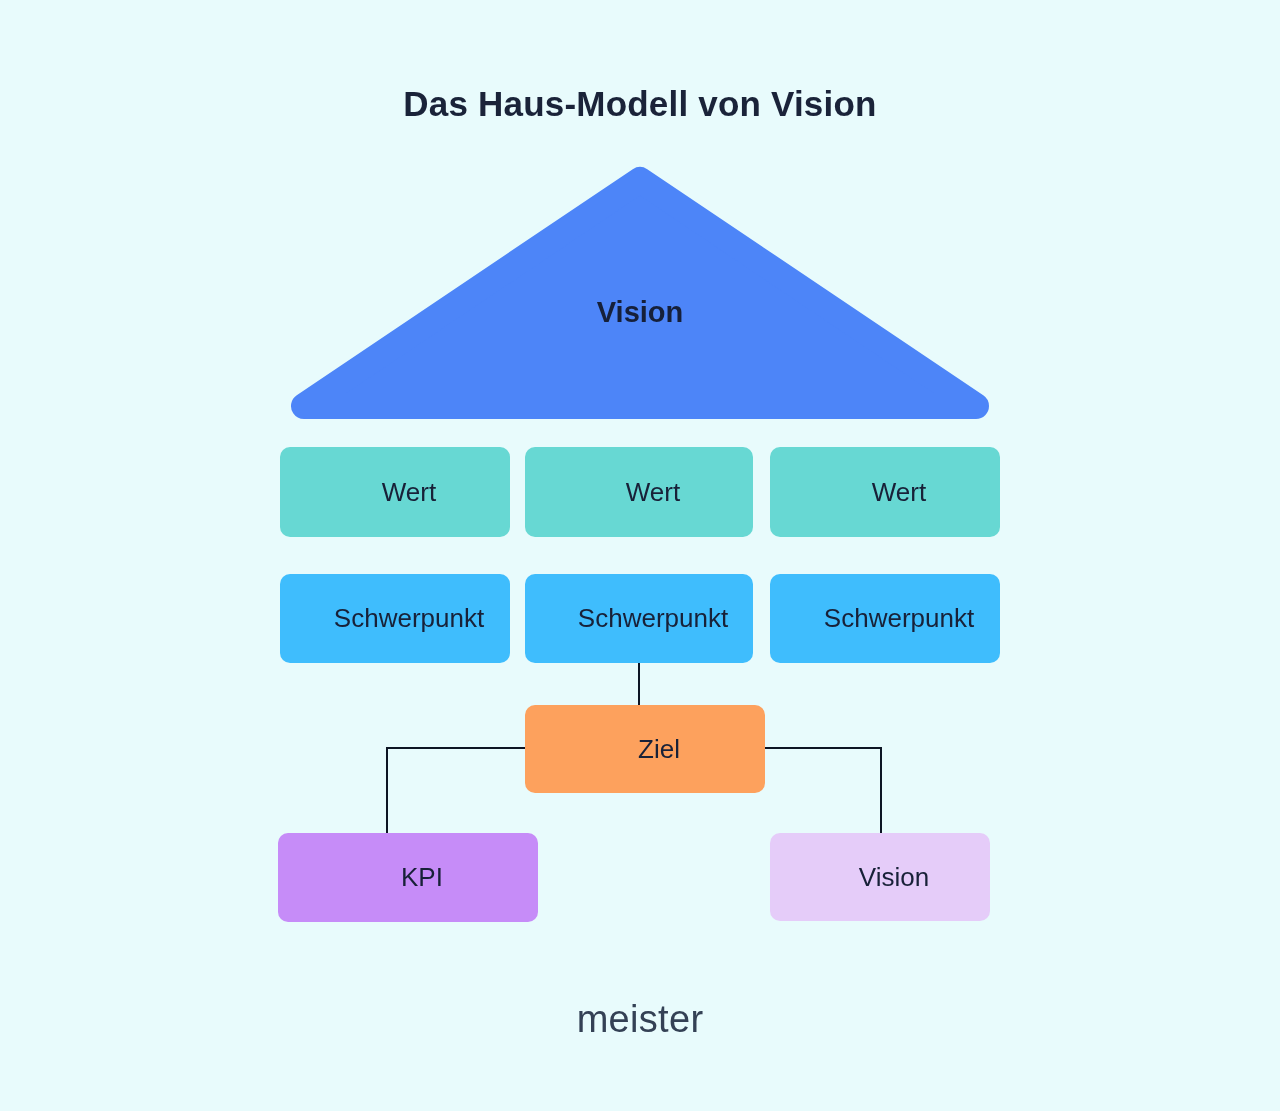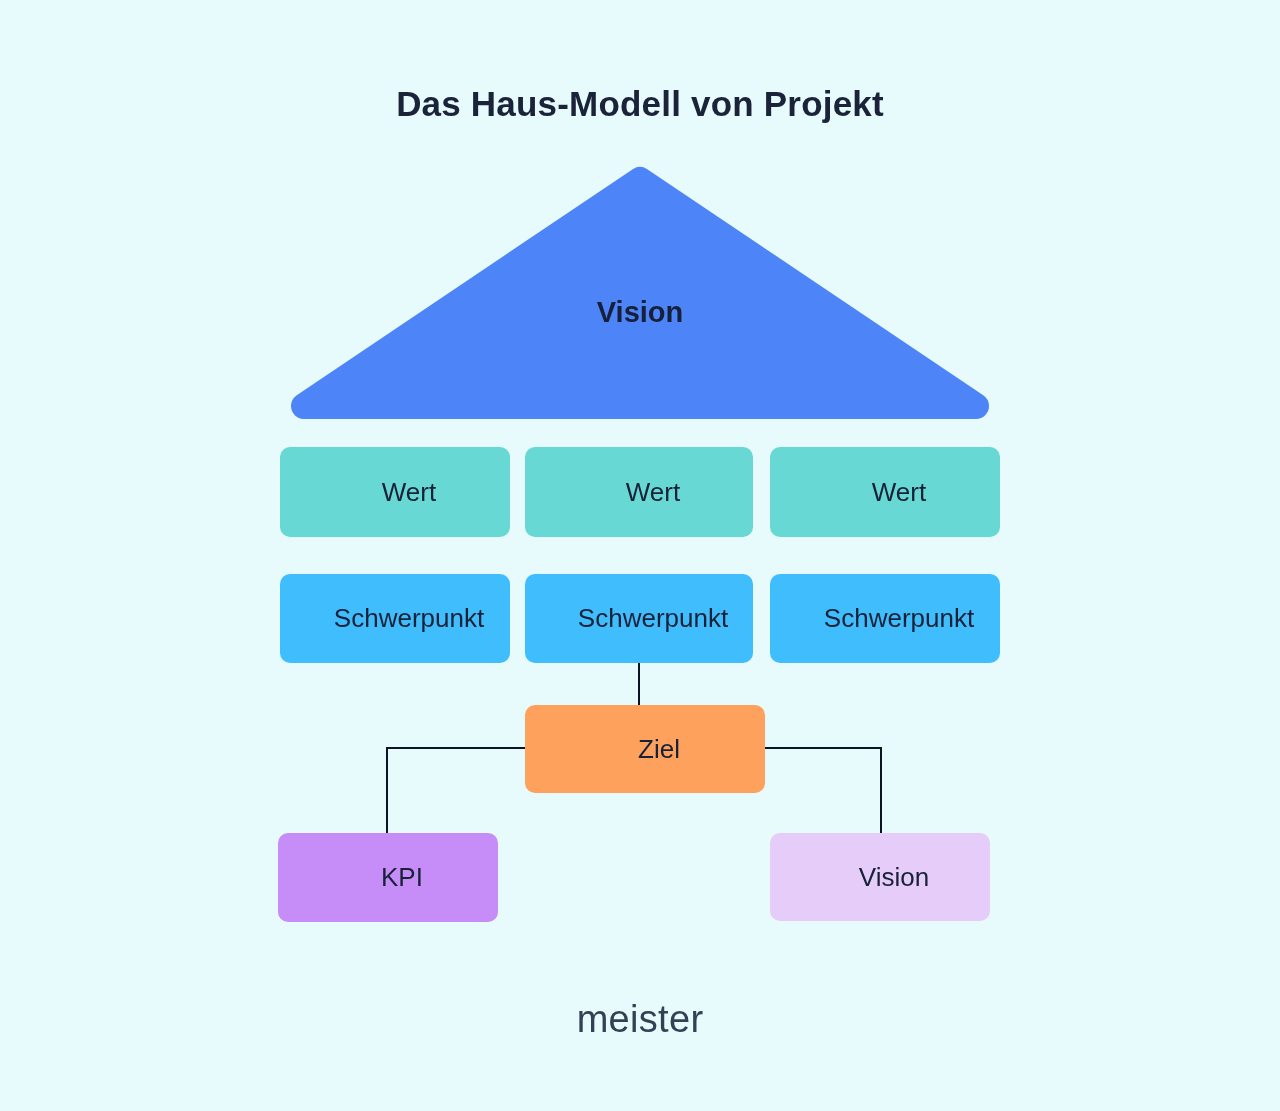--- a/index.html
+++ b/index.html
@@ -57,21 +57,21 @@
   .wert-1 { left: 280px; top: 447px; width: 230px; height: 90px; }
   .wert-2 { left: 525px; top: 447px; width: 228px; height: 90px; }
   .wert-3 { left: 770px; top: 447px; width: 230px; height: 90px; }
   
   .schwer-1 { left: 280px; top: 574px; width: 230px; height: 89px; }
   .schwer-2 { left: 525px; top: 574px; width: 228px; height: 89px; }
   .schwer-3 { left: 770px; top: 574px; width: 230px; height: 89px; }
   
   .ziel { left: 525px; top: 705px; width: 240px; height: 88px; }
   
-  .kpi { left: 278px; top: 833px; width: 220px; height: 89px; }
+  .kpi { left: 278px; top: 833px; width: 260px; height: 89px; }
   .projekt { left: 770px; top: 833px; width: 220px; height: 88px; }
 
   .connector { position: absolute; }
   .conn-mid-v   { left: 638px; top: 663px; width: 2px;  height: 42px; }
   .conn-left-h  { left: 386px; top: 747px; width: 139px; height: 2px; }
   .conn-left-v  { left: 386px; top: 747px; width: 2px;  height: 86px; }
   .conn-right-h { left: 755px; top: 747px; width: 127px; height: 2px; }
   .conn-right-v { left: 880px; top: 747px; width: 2px;  height: 86px; }
 
   .footer-logo {
@@ -84,21 +84,21 @@
     font-weight: 400;
     letter-spacing: 0.3px;
     color: #344155;
   }
 </style>
 </head>
 <body>
 
 <div class="canvas" style="background: rgb(232, 251, 252);">
 
-  <div class="page-title">Das Haus-Modell von Projekt</div>
+  <div class="page-title">Das Haus-Modell von Vision</div>
 
   <svg class="roof-svg" viewBox="0 0 704 256" aria-hidden="true">
     <polygon points="352,14 16,240 688,240" stroke-width="26" stroke-linejoin="round" fill="#4d85f8" stroke="#4d85f8"></polygon>
   </svg>
   <div class="roof-label">Vision</div>
 
   <div class="node wert-1" style="background: rgb(103, 216, 211);">
     <span>Wert</span>
   </div>
   <div class="node wert-2" style="background: rgb(103, 216, 211);">

